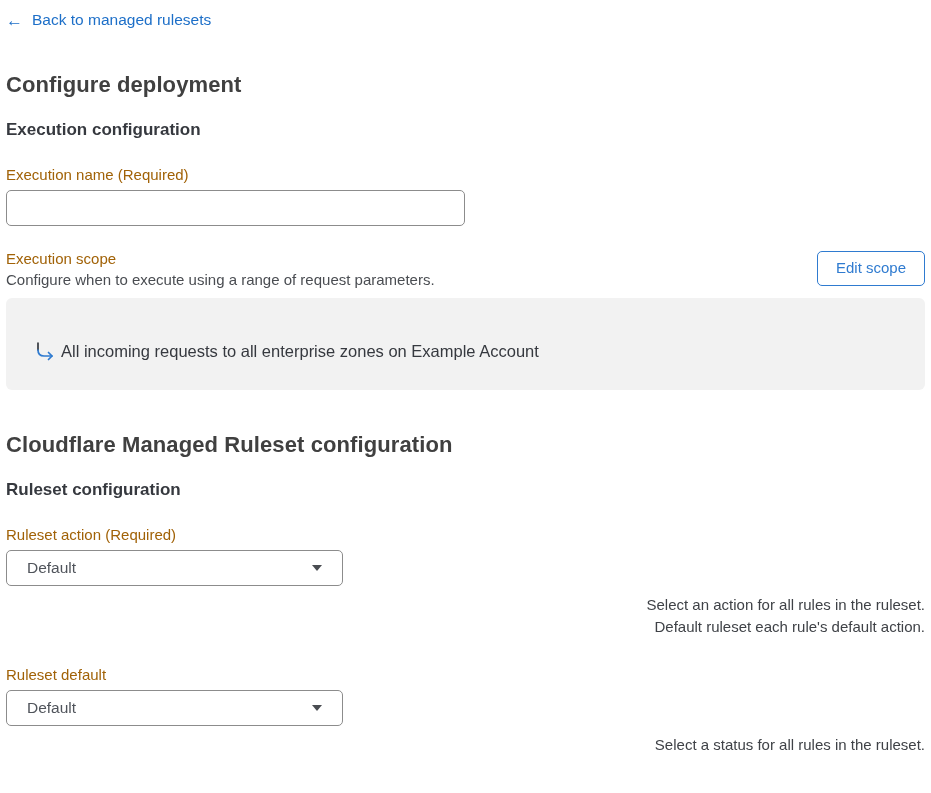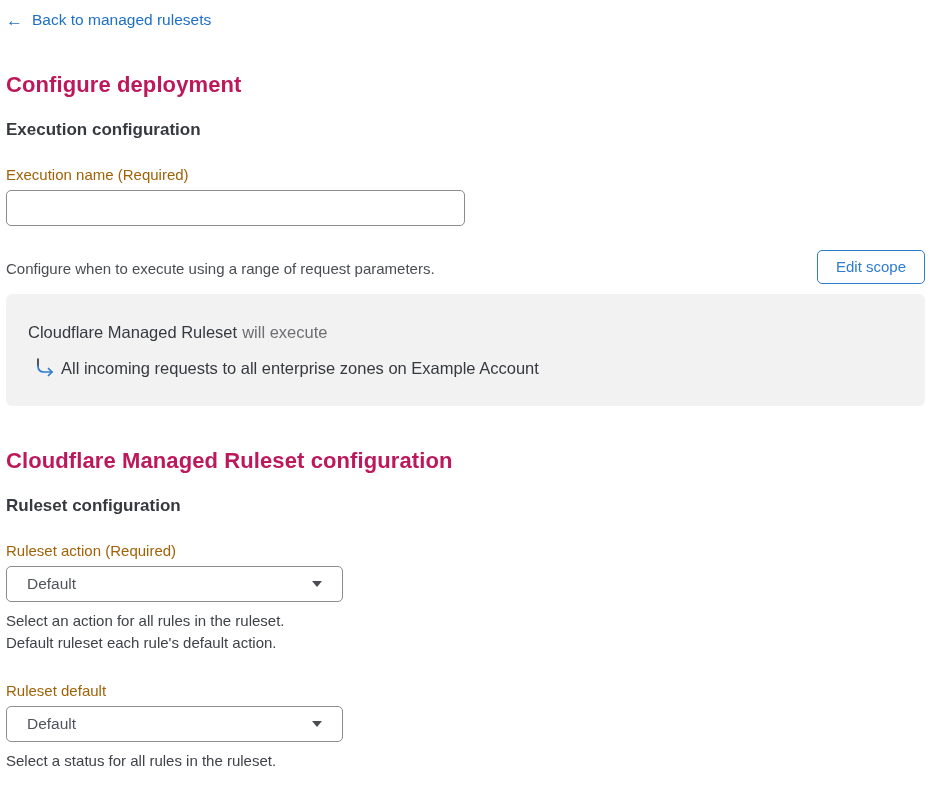--- a/index.html
+++ b/index.html
@@ -23,21 +23,21 @@
     text-decoration: none;
     cursor: pointer;
   }
   .back-arrow { font-size: 17px; line-height: 1; }
 
   
   h1 {
     margin-top: 42px;
     font-size: 22px;
     font-weight: 600;
-    color: #be185d;
+    color: #404040;
     letter-spacing: 0.1px;
   }
   h2 {
     margin-top: 22px;
     font-size: 17px;
     font-weight: 700;
     color: #36393f;
   }
 
   .field-label {
@@ -132,20 +132,21 @@
     border-left: 5px solid transparent;
     border-right: 5px solid transparent;
     border-top: 6px solid #4a4d52;
   }
 
   .helper {
     margin-top: 8px;
     font-size: 15px;
     line-height: 22px;
     color: #3f4247;
+    text-align: right;
   }
   .helper + .helper { margin-top: 0; }
 
   .status-label { margin-top: 28px; }
 </style>
 </head>
 <body>
 
 
 
@@ -156,29 +157,27 @@
 
 <h1>Configure deployment</h1>
 
 <h2>Execution configuration</h2>
 
 <div class="field-label">Execution name (Required)</div>
 <input type="text" class="text-input" placeholder="" style="">
 
 <div class="scope-row">
   <div class="scope-left">
+    <div class="field-label">Execution scope</div>
     <div class="scope-desc">Configure when to execute using a range of request parameters.</div>
   </div>
   <button class="edit-scope-btn">Edit scope</button>
 </div>
 
 <div class="scope-panel">
-  <div class="panel-line1">
-    <span class="ruleset-name">Cloudflare Managed Ruleset</span><span class="will-execute">will execute</span>
-  </div>
   <div class="panel-line2">
     <span class="return-arrow">
       <svg width="24" height="24" viewBox="0 0 24 24" fill="none">
         <path d="M6 3 v7" stroke="#36393f" stroke-width="1.7" stroke-linecap="round"></path>
         <path d="M6 10 q0 6 6 6 h8" stroke="#2f7bd0" stroke-width="1.7" fill="none" stroke-linecap="round"></path>
         <path d="M16.5 12.5 L20 16 l-3.5 3.5" stroke="#2f7bd0" stroke-width="1.7" fill="none" stroke-linecap="round" stroke-linejoin="round"></path>
       </svg>
     </span>
     <span>All incoming requests to all enterprise zones on Example Account</span>
   </div>

